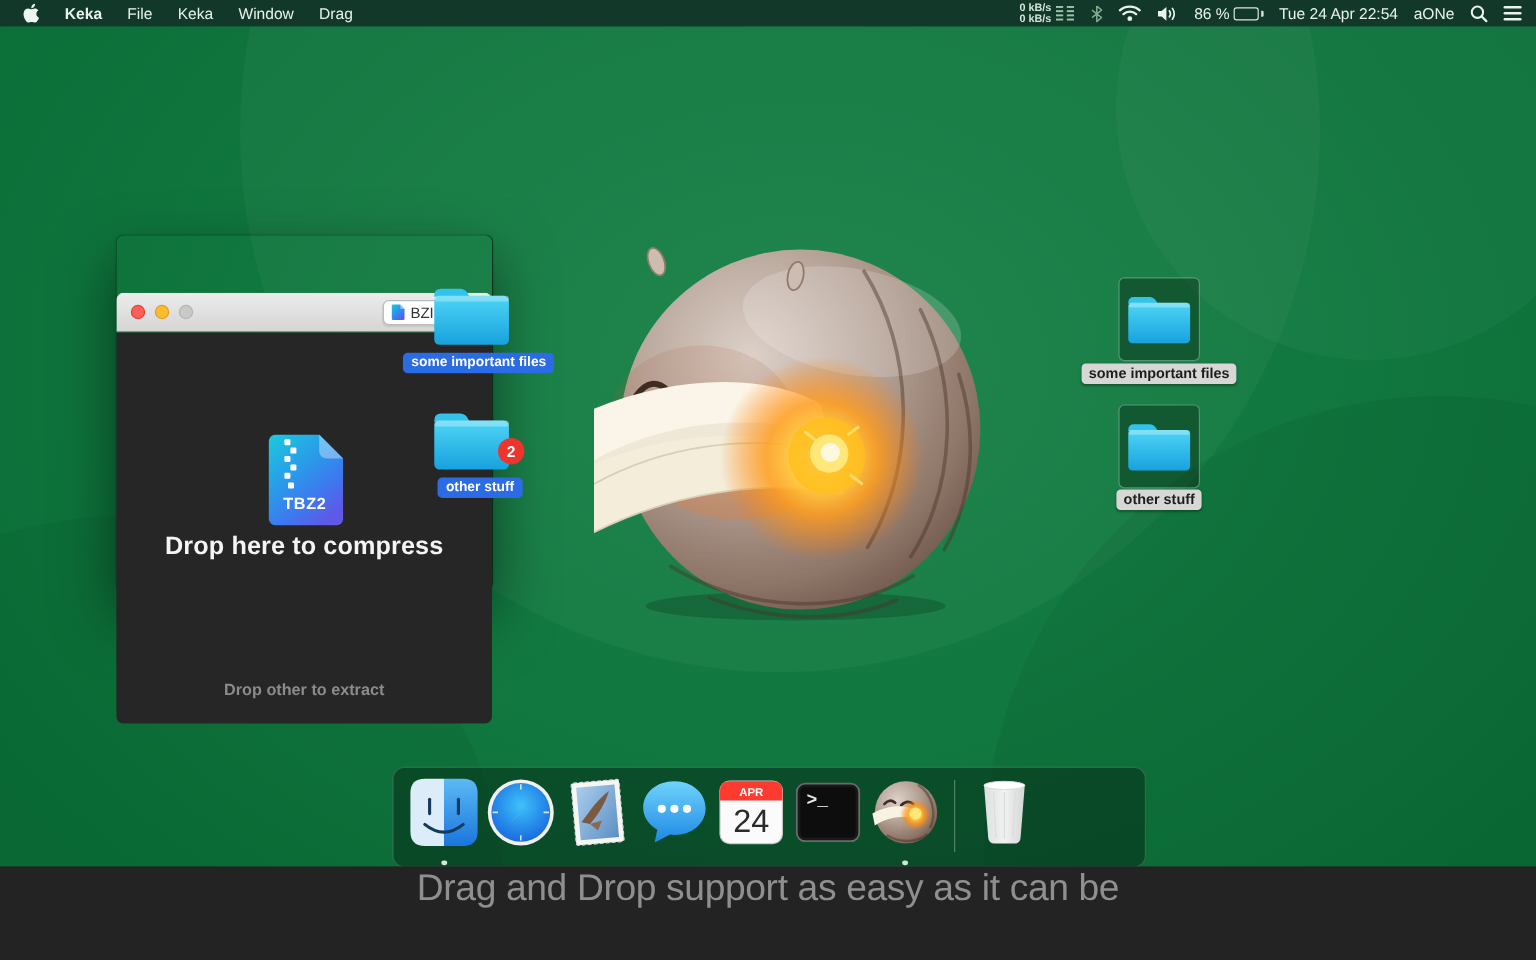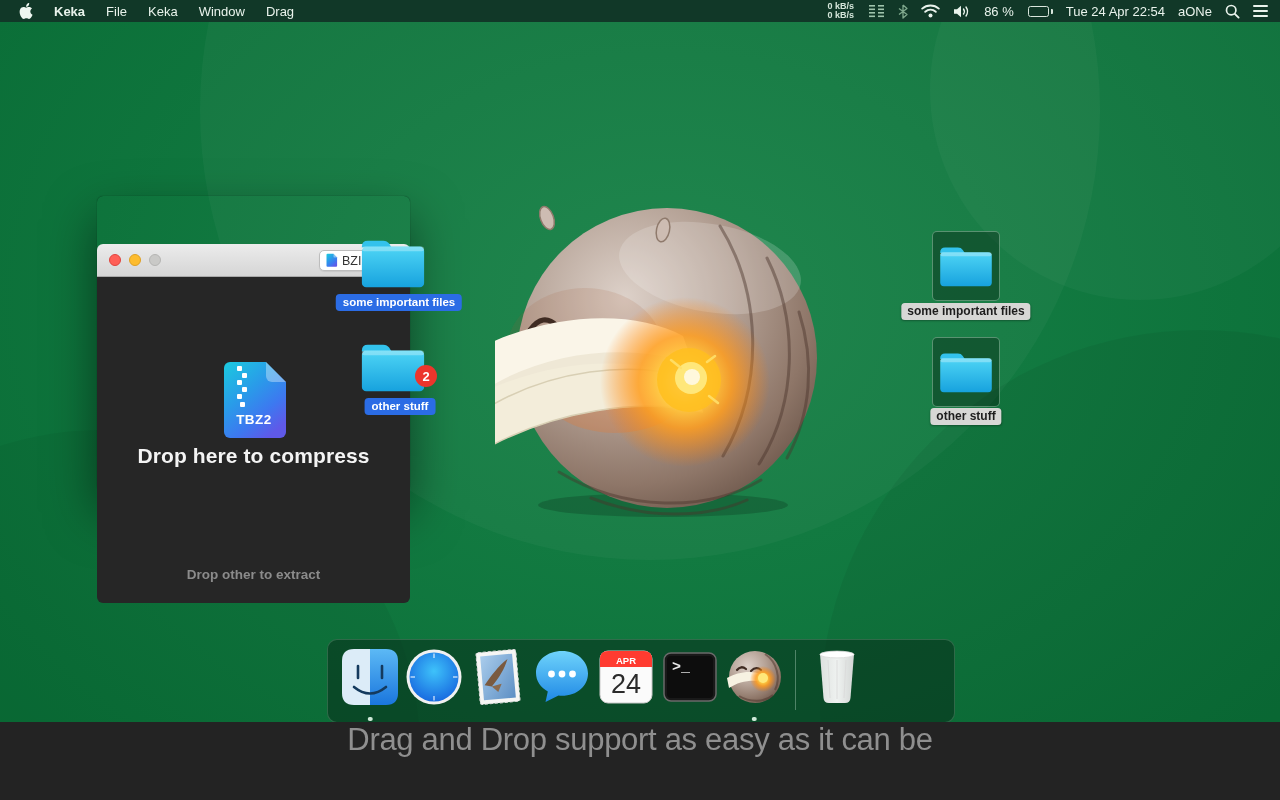--- a/index.html
+++ b/index.html
@@ -17,21 +17,21 @@
   .bgc4 { left:930px; top:-120px; width:420px; height:420px; background:rgba(255,255,255,0.03); }
 
   
   #menubar { position:absolute; left:0; top:0; width:1280px; height:22px; background:#113828;
     display:flex; align-items:center; color:#e9f3ec; font-size:13px; z-index:50; }
   #menubar .left { display:flex; align-items:center; gap:21px; padding-left:19px; }
   #menubar .right { margin-left:auto; display:flex; align-items:center; gap:13px; padding-right:12px; }
   .mb-app { font-weight:bold; }
   .mb-item { cursor:default; }
   .net-text { font-size:9px; line-height:9.5px; text-align:right; color:#d5e6da; font-weight:bold; }
-  .status-group { display:flex; align-items:center; gap:14px; }
+  .status-group { display:flex; align-items:center; gap:3px; }
   .bat-shell { display:flex; align-items:center; gap:2px; }
   .bat-body { width:21px; height:11px; border:1px solid #d9e6dd; border-radius:2.5px; padding:1px; }
   .bat-fill { height:100%; width:86%; background:#e9f3ec; border-radius:1px; }
   .bat-nub { width:2px; height:5px; background:#d9e6dd; border-radius:0 1px 1px 0; }
   .nc-lines { display:flex; flex-direction:column; gap:3px; }
   .nc-lines i { display:block; width:15px; height:2px; background:#e9f3ec; border-radius:1px; }
 
   
   #keka-window { position:absolute; left:97px; top:196px; width:313px; height:295px;
     border-radius:6px; box-shadow:0 22px 50px rgba(0,0,0,0.5), 0 0 1px rgba(0,0,0,.6); z-index:10; }

